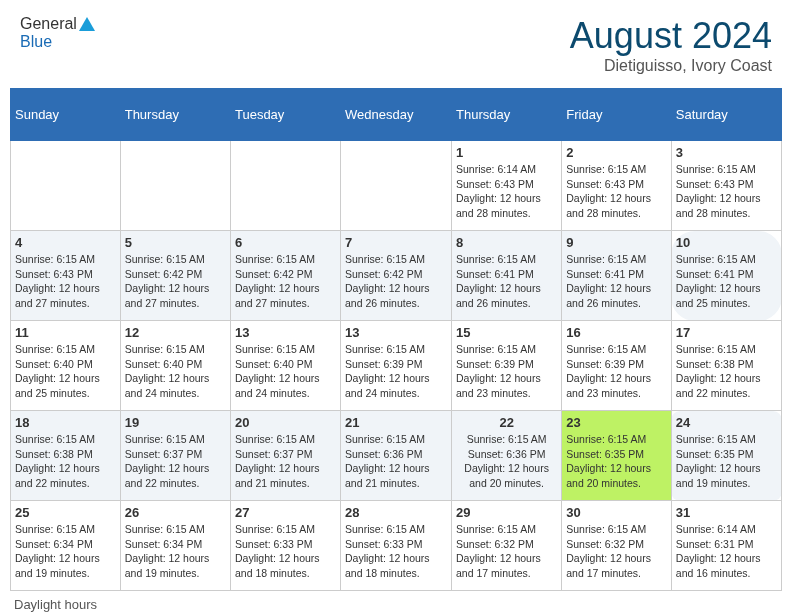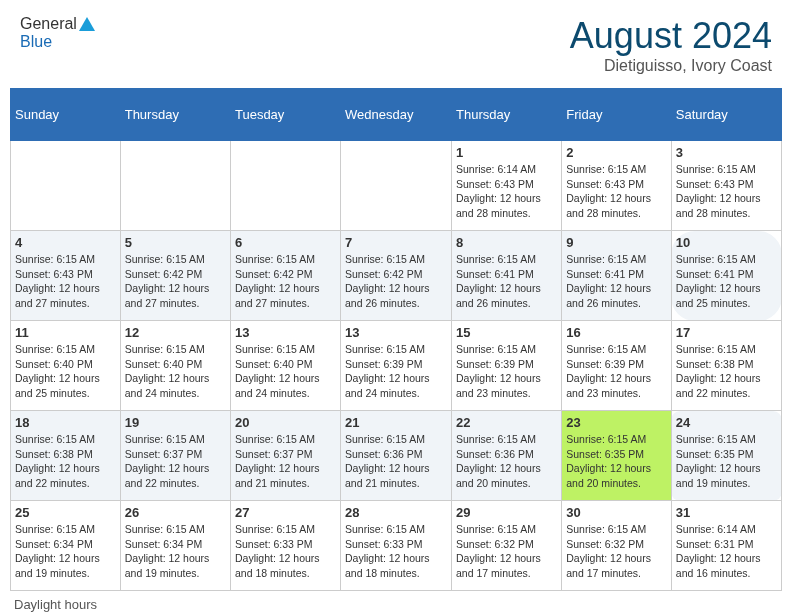--- a/index.html
+++ b/index.html
@@ -205,21 +205,21 @@
           <div class="day-info">Sunrise: 6:15 AM<br>Sunset: 6:37 PM<br>Daylight: 12 hours and 22 minutes.</div>
         </td>
         <td style="background-color: rgb(240, 244, 248);">
           <div class="day-number">20</div>
           <div class="day-info">Sunrise: 6:15 AM<br>Sunset: 6:37 PM<br>Daylight: 12 hours and 21 minutes.</div>
         </td>
         <td style="background-color: rgb(240, 244, 248);">
           <div class="day-number">21</div>
           <div class="day-info">Sunrise: 6:15 AM<br>Sunset: 6:36 PM<br>Daylight: 12 hours and 21 minutes.</div>
         </td>
-        <td style="background-color: rgb(240, 244, 248);">
+        <td style="background-color: rgb(240, 244, 248); text-align: center;">
           <div class="day-number">22</div>
           <div class="day-info">Sunrise: 6:15 AM<br>Sunset: 6:36 PM<br>Daylight: 12 hours and 20 minutes.</div>
         </td>
         <td style="background-color: #bef264;">
           <div class="day-number">23</div>
           <div class="day-info">Sunrise: 6:15 AM<br>Sunset: 6:35 PM<br>Daylight: 12 hours and 20 minutes.</div>
         </td>
         <td style="background-color: rgb(240, 244, 248); border-radius: 9px;">
           <div class="day-number">24</div>
           <div class="day-info">Sunrise: 6:15 AM<br>Sunset: 6:35 PM<br>Daylight: 12 hours and 19 minutes.</div>

